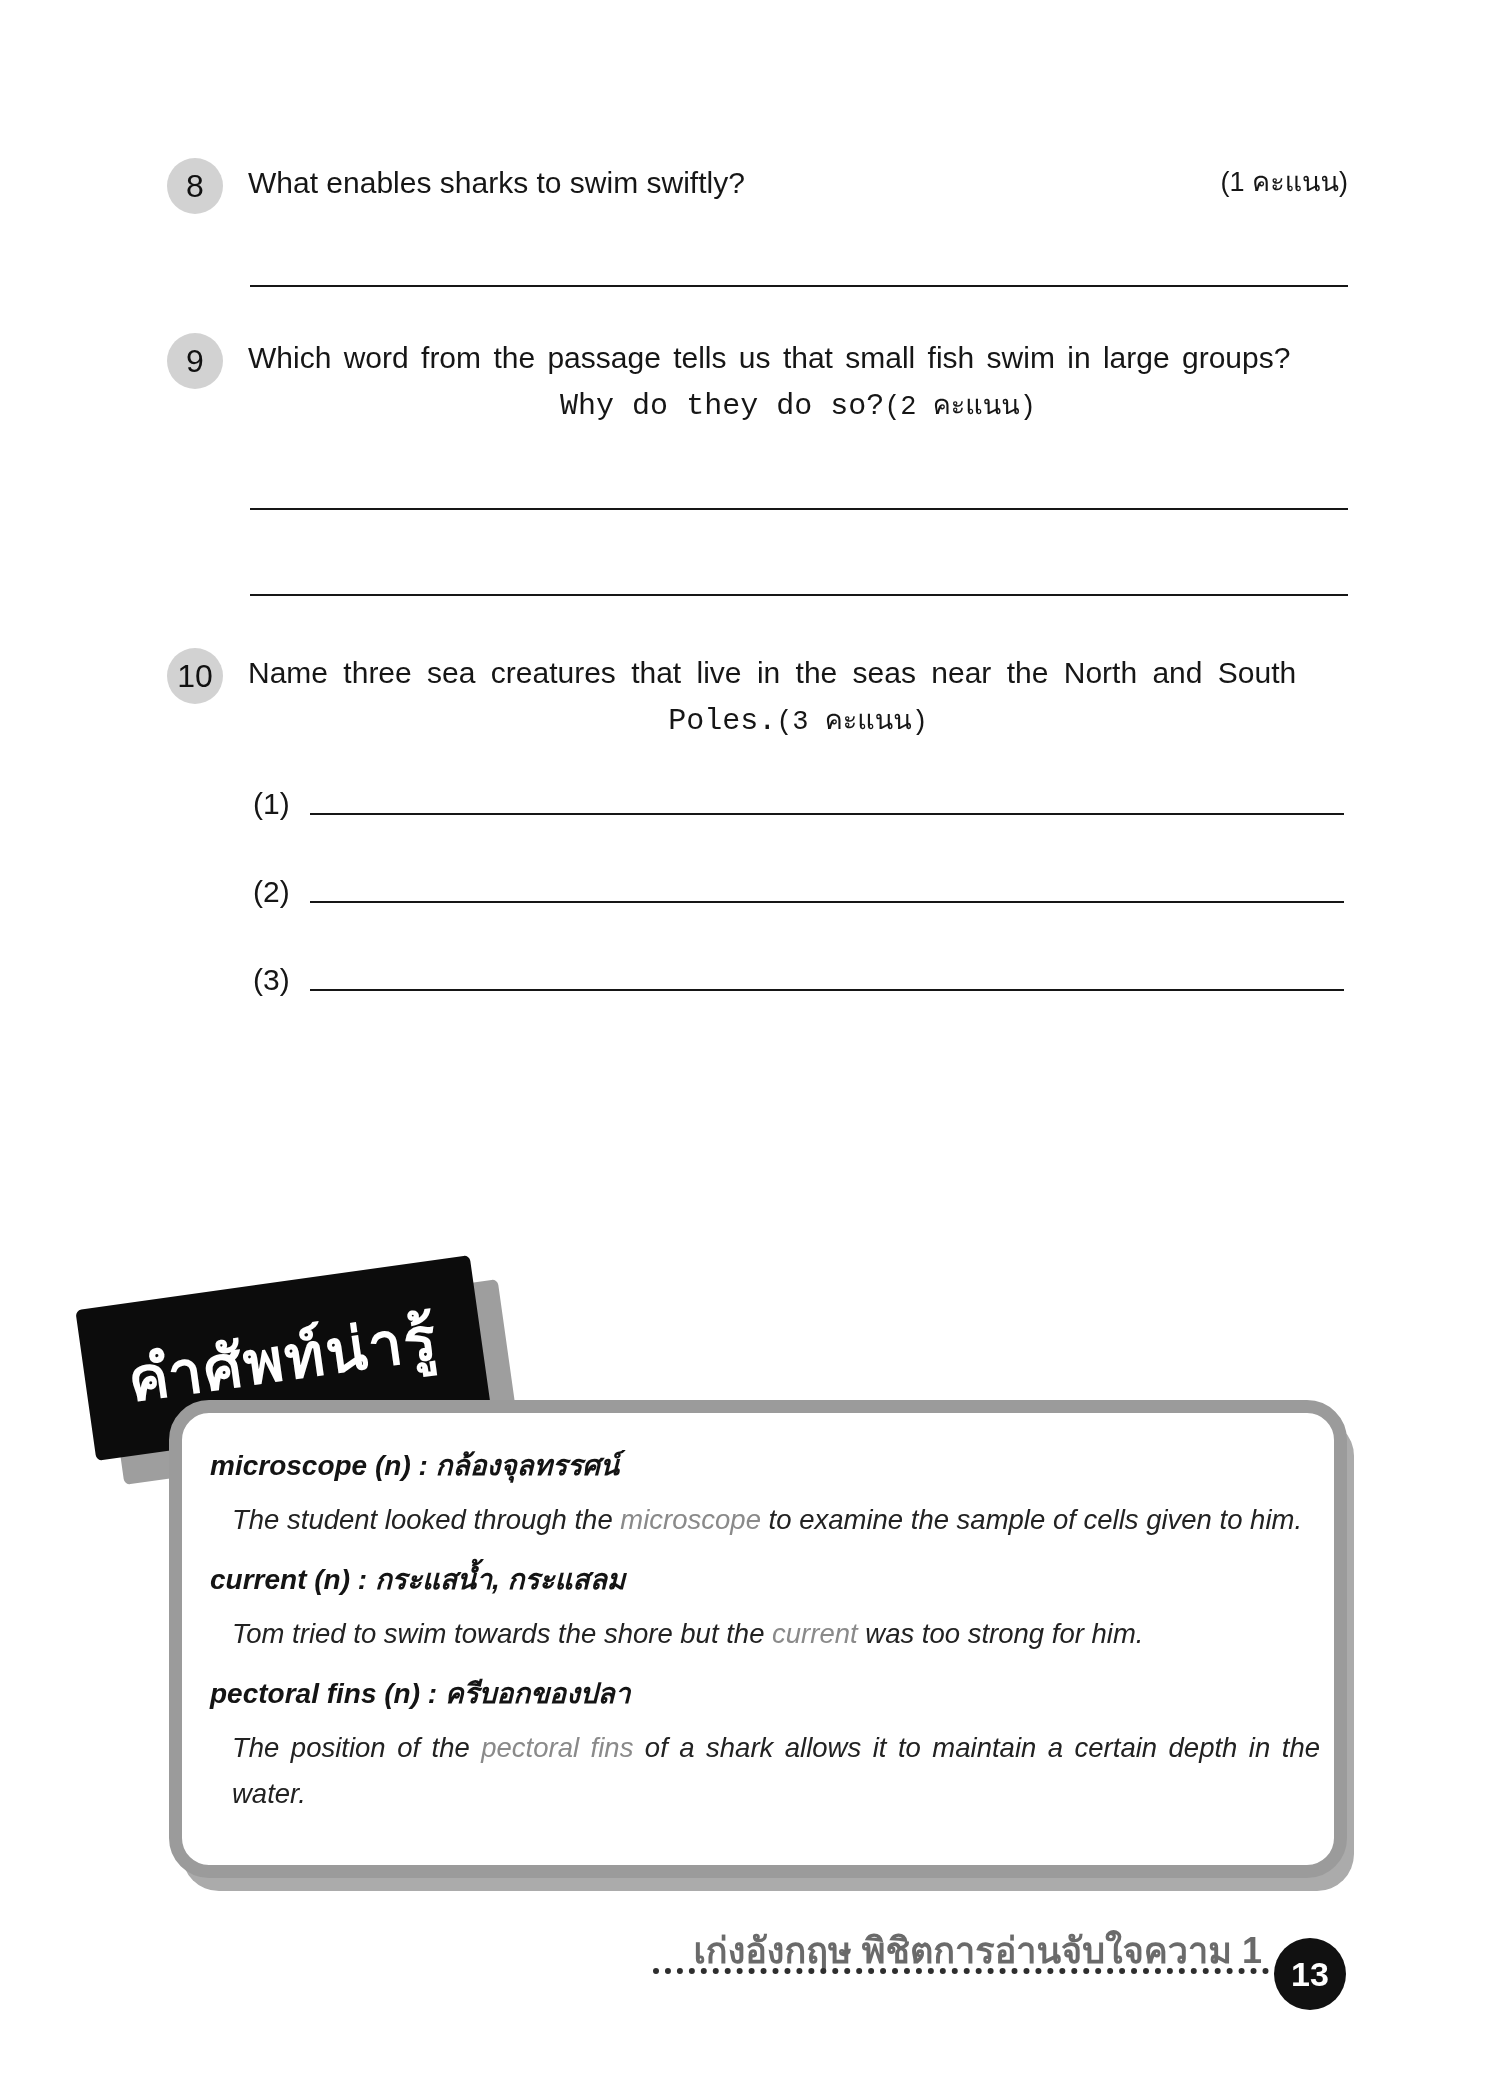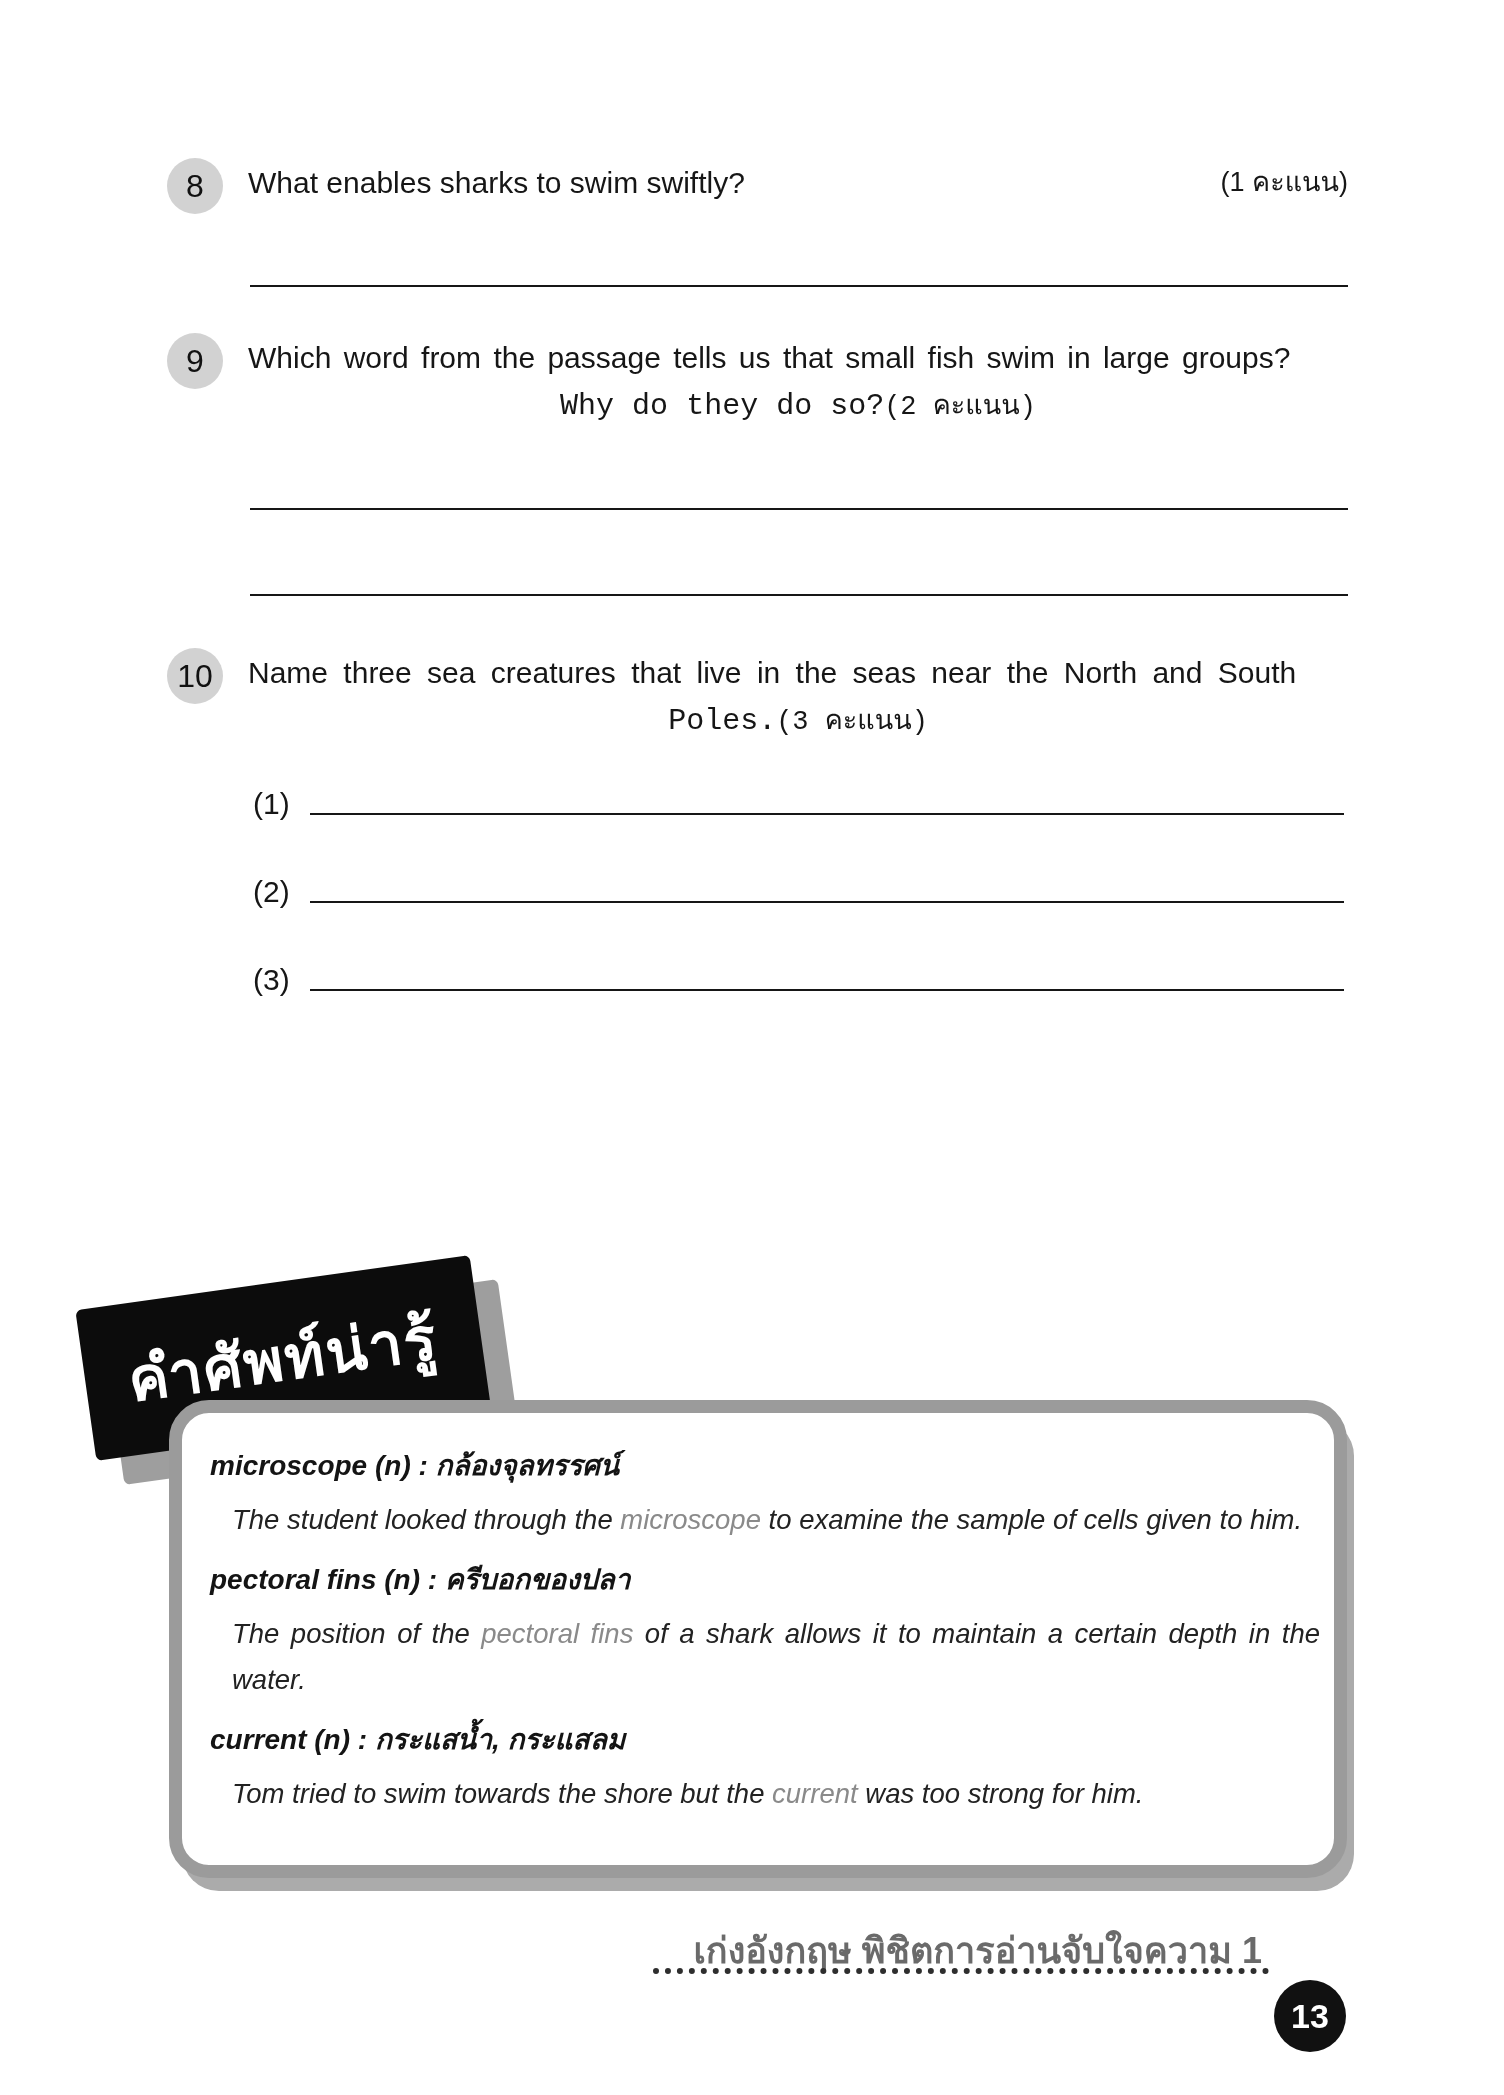--- a/index.html
+++ b/index.html
@@ -47,21 +47,21 @@
   .vocab-head { font-size:28px; font-weight:bold; color:#141414; line-height:34px; margin-bottom:14px; }
   .vocab-sentence { margin-left:22px; font-size:27.5px; line-height:46px; color:#222;
                     text-align:justify; }
   .vocab-keyword { color:#8a8a8a; }
 
   
   .footer-title { position:absolute; right:242px; top:1922px; font-size:36px; font-weight:bold;
                   color:#6a6a6a; white-space:nowrap; }
   .footer-dots { position:absolute; left:653px; top:1946px; width:616px; height:28px;
                  border-bottom:6px dotted #2e2e2e; }
-  .page-badge { position:absolute; left:1274px; top:1980px; width:72px; height:72px;
+  .page-badge { position:absolute; left:1274px; top:1938px; width:72px; height:72px;
                 border-radius:50%; background:#111111; color:#ffffff;
                 display:flex; align-items:center; justify-content:center;
                 font-size:34px; font-weight:bold; }
 </style>
 </head>
 <body>
 
 <div class="page">
 
   <div class="q-block" style="top:158px;">
@@ -126,33 +126,33 @@
         <div class="vocab-head">
           <span>microscope (n)</span><span> : </span><span>กล้องจุลทรรศน์</span>
         </div>
         <div class="vocab-sentence">
           <span>The student looked through the </span><span class="vocab-keyword">microscope</span><span> to examine the sample of cells given to him.</span>
         </div>
       </div>
 
       <div class="vocab-entry">
         <div class="vocab-head">
-          <span>pectoral fins (n)</span><span> : </span><span>ครีบอกของปลา</span>
+          <span>current (n)</span><span> : </span><span>กระแสน้ำ, กระแสลม</span>
         </div>
         <div class="vocab-sentence">
-          <span>The position of the </span><span class="vocab-keyword">pectoral fins</span><span> of a shark allows it to maintain a certain depth in the water.</span>
+          <span>Tom tried to swim towards the shore but the </span><span class="vocab-keyword">current</span><span> was too strong for him.</span>
         </div>
       </div>
 
       <div class="vocab-entry">
         <div class="vocab-head">
-          <span>current (n)</span><span> : </span><span>กระแสน้ำ, กระแสลม</span>
+          <span>pectoral fins (n)</span><span> : </span><span>ครีบอกของปลา</span>
         </div>
         <div class="vocab-sentence">
-          <span>Tom tried to swim towards the shore but the </span><span class="vocab-keyword">current</span><span> was too strong for him.</span>
+          <span>The position of the </span><span class="vocab-keyword">pectoral fins</span><span> of a shark allows it to maintain a certain depth in the water.</span>
         </div>
       </div>
 
     </div>
   </div>
 
   <div class="footer-title">เก่งอังกฤษ พิชิตการอ่านจับใจความ 1</div>
   <div class="footer-dots"></div>
   <div class="page-badge">13</div>
 

